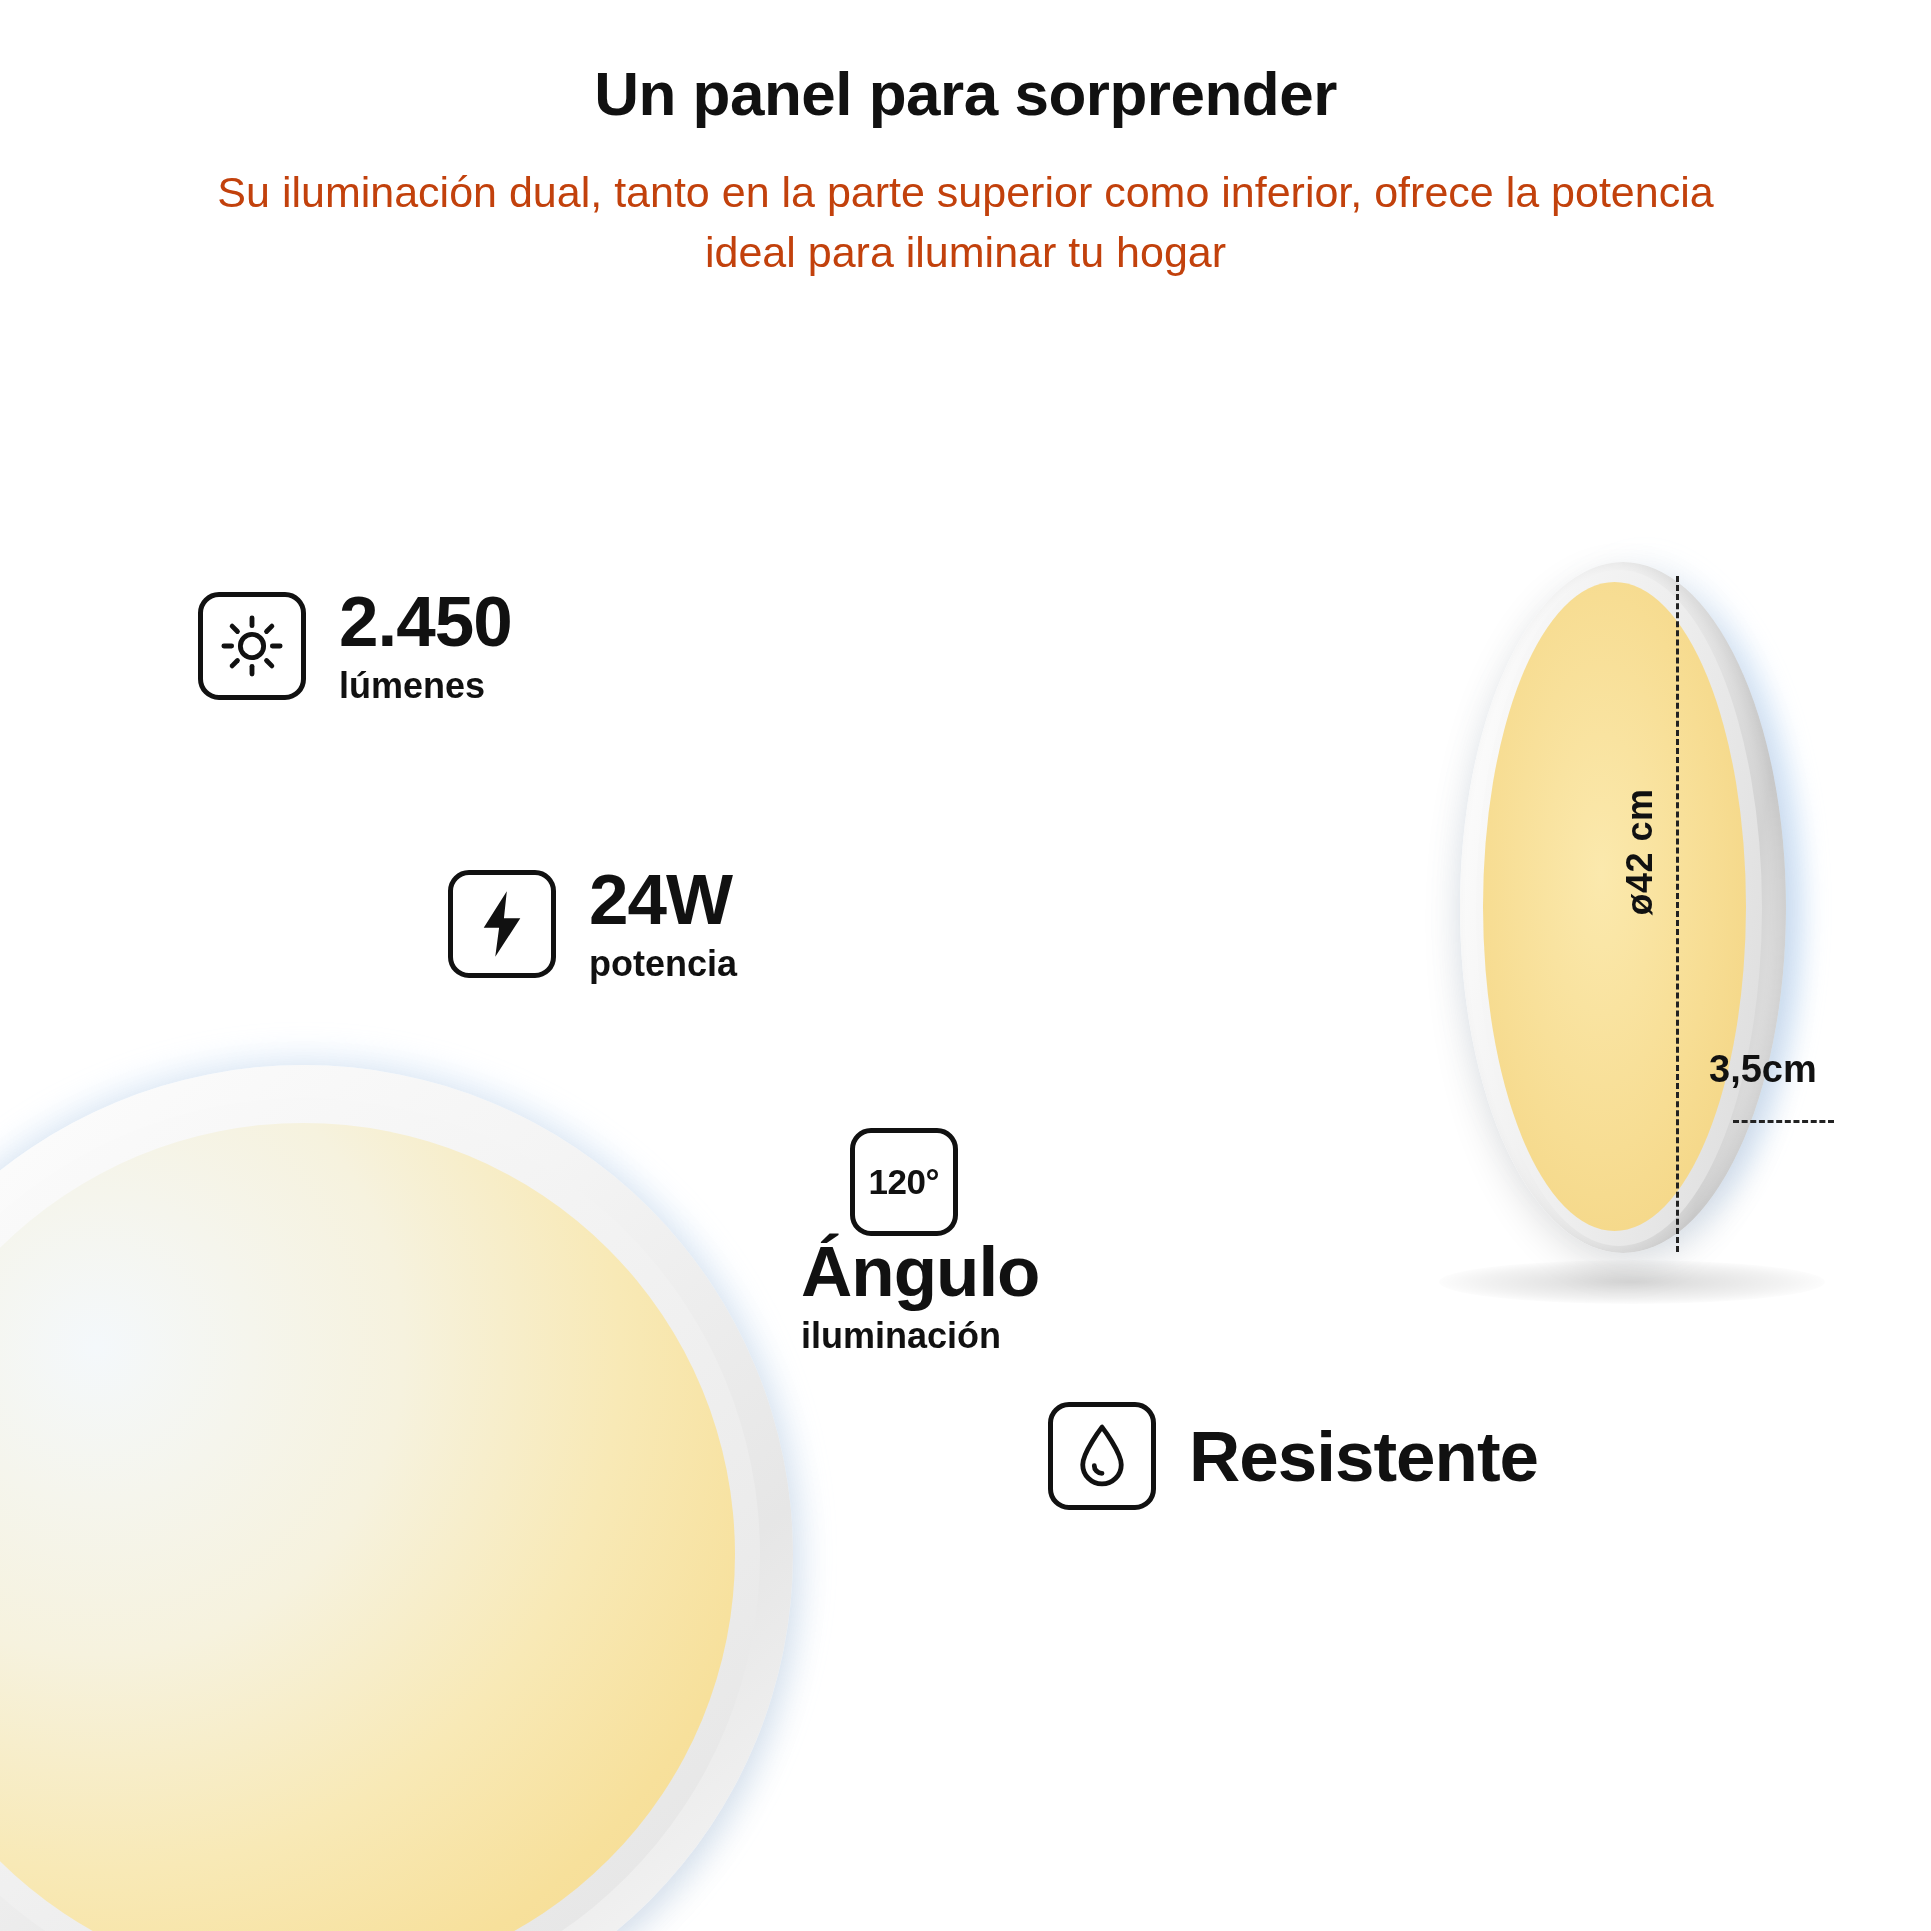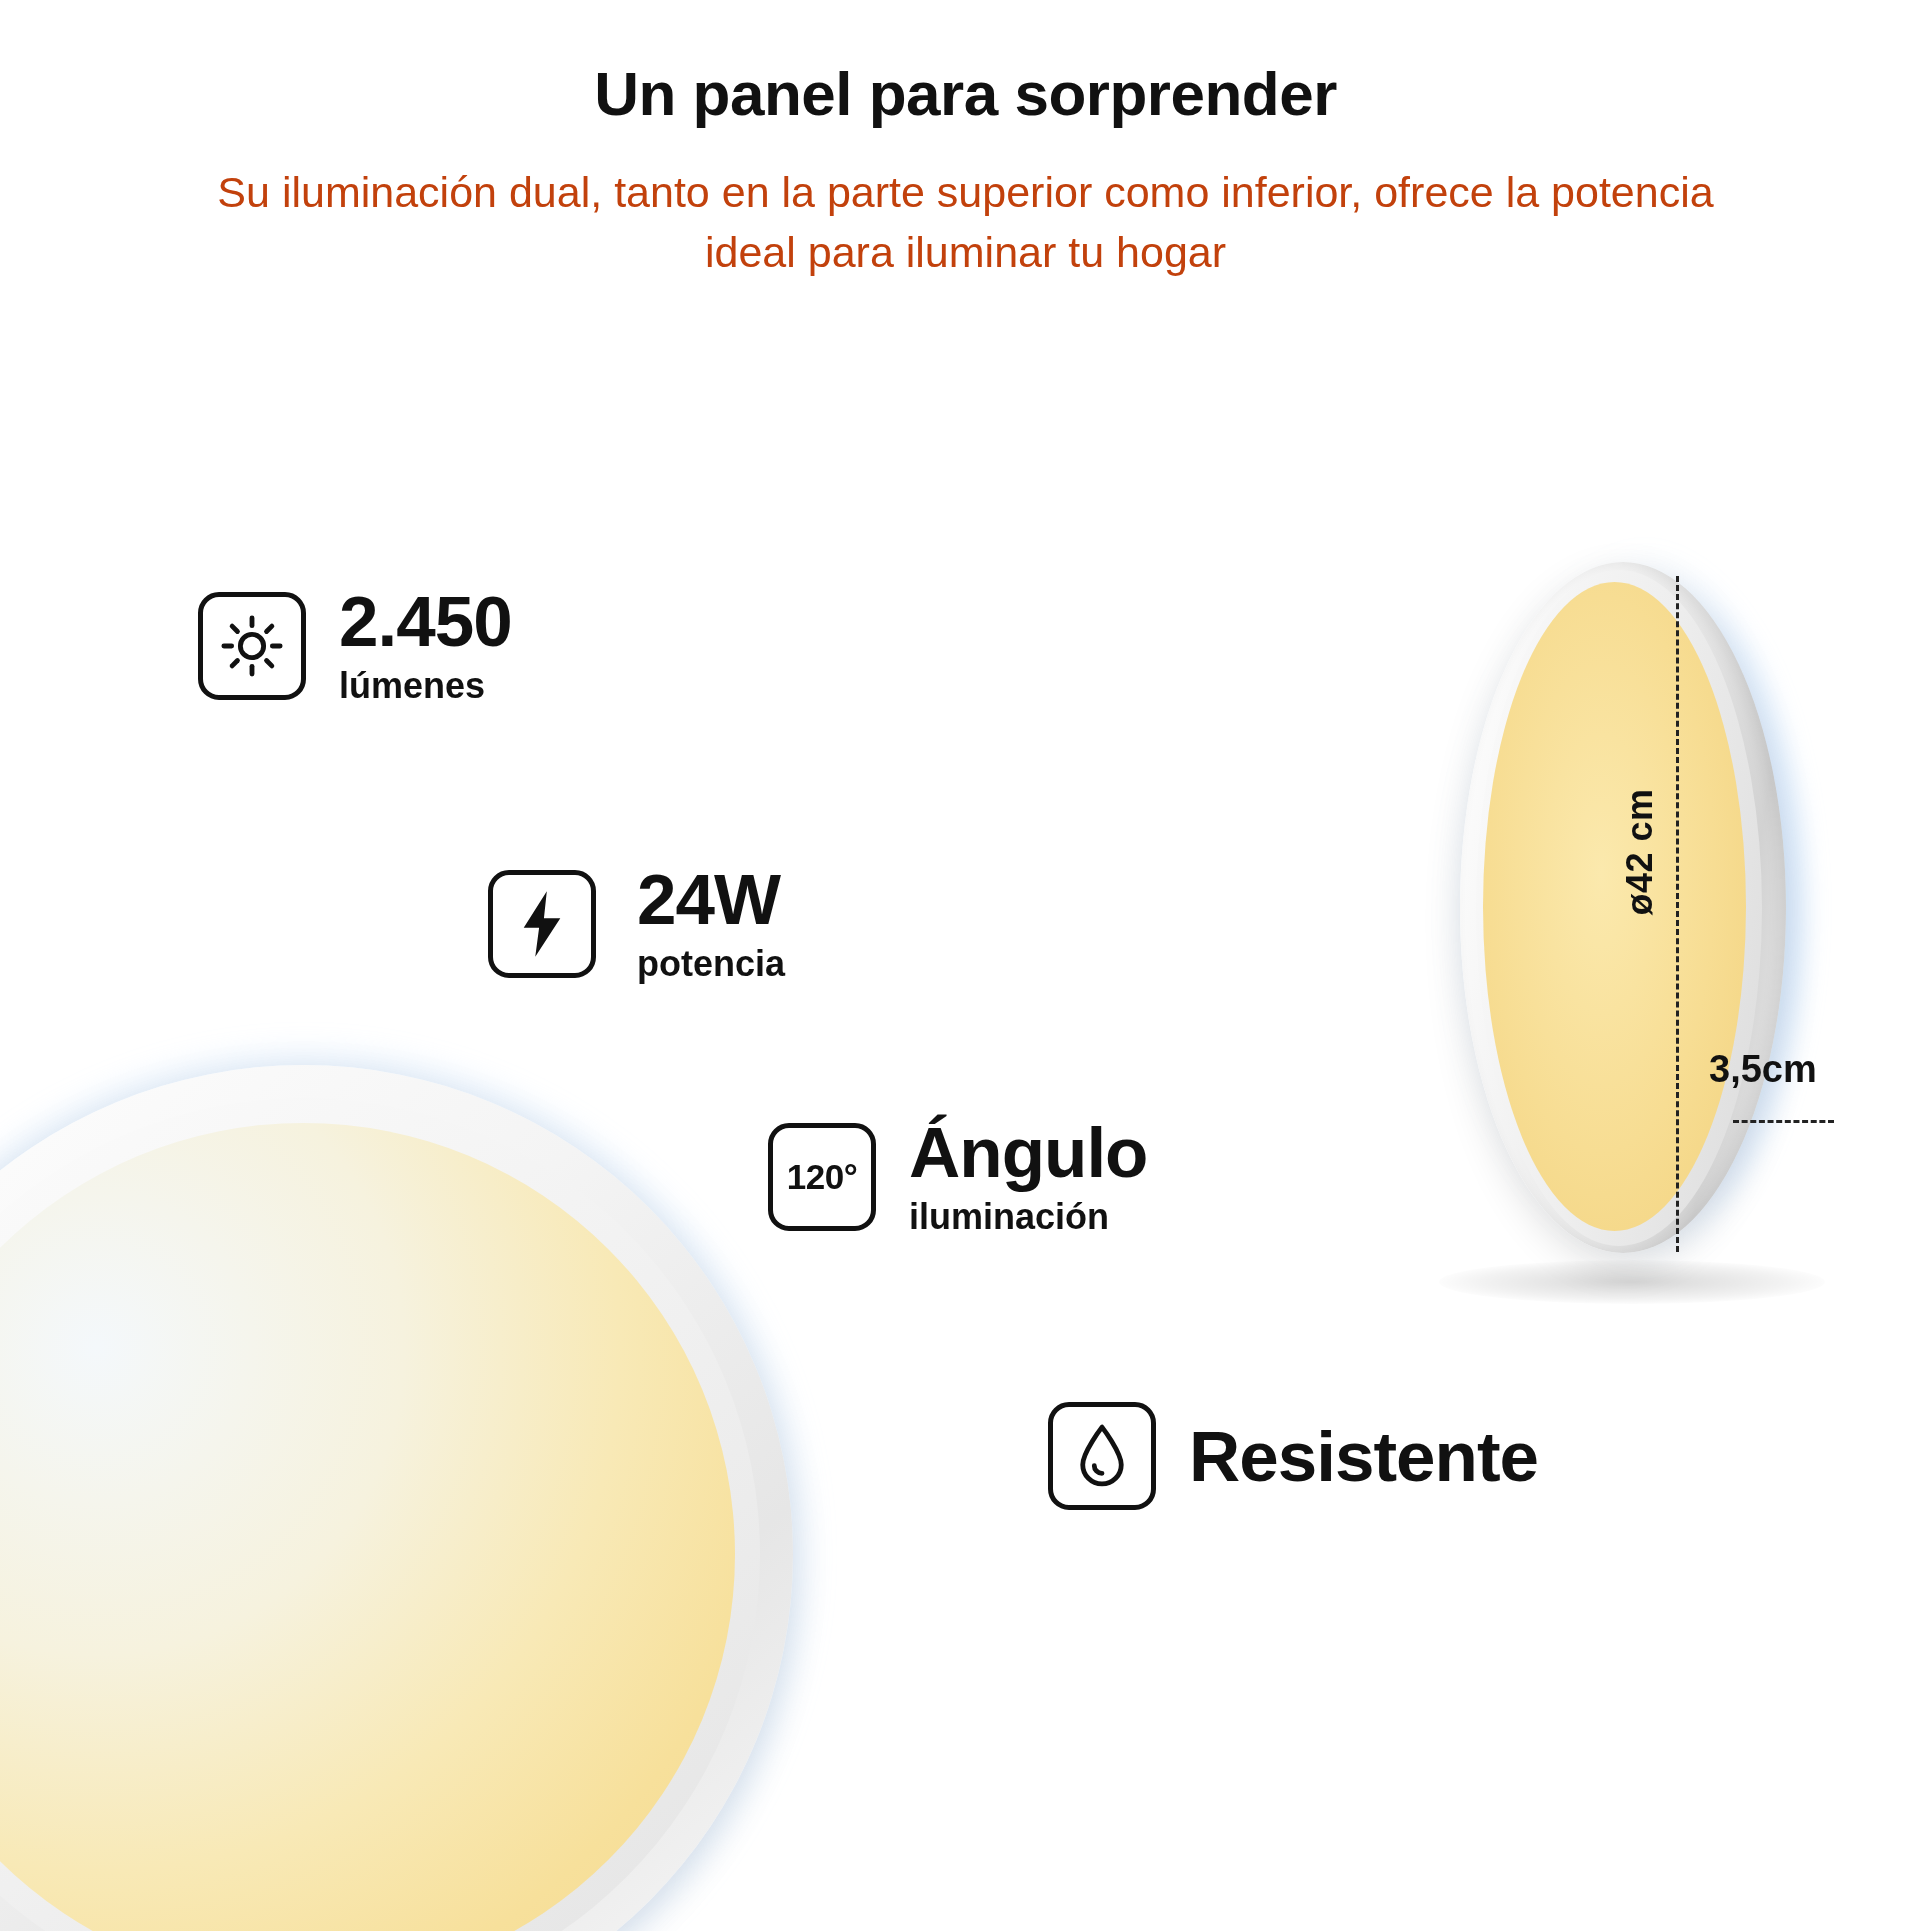--- a/index.html
+++ b/index.html
@@ -87,22 +87,22 @@
     margin-top: 7.7px;
   }
   .angle-text {
     font-size: 35px;
     font-weight: bold;
     letter-spacing: -0.5px;
   }
 
   
   #feature-lumens   { left: 198px; top: 0px; }
-  #feature-power    { left: 488px; top: 278px; gap: 8px; }
-  #feature-angle    { left: 768px; top: 531px; }
+  #feature-power    { left: 448px; top: 278px; }
+  #feature-angle    { left: 768px; top: 542px; flex-direction: column; }
   #feature-water    { left: 1048px; top: 816px; }
 
   
   .panel-side {
     position: absolute;
     left: 1439px;
     top: 541px;
     width: 386px;
     height: 734px;
   }

